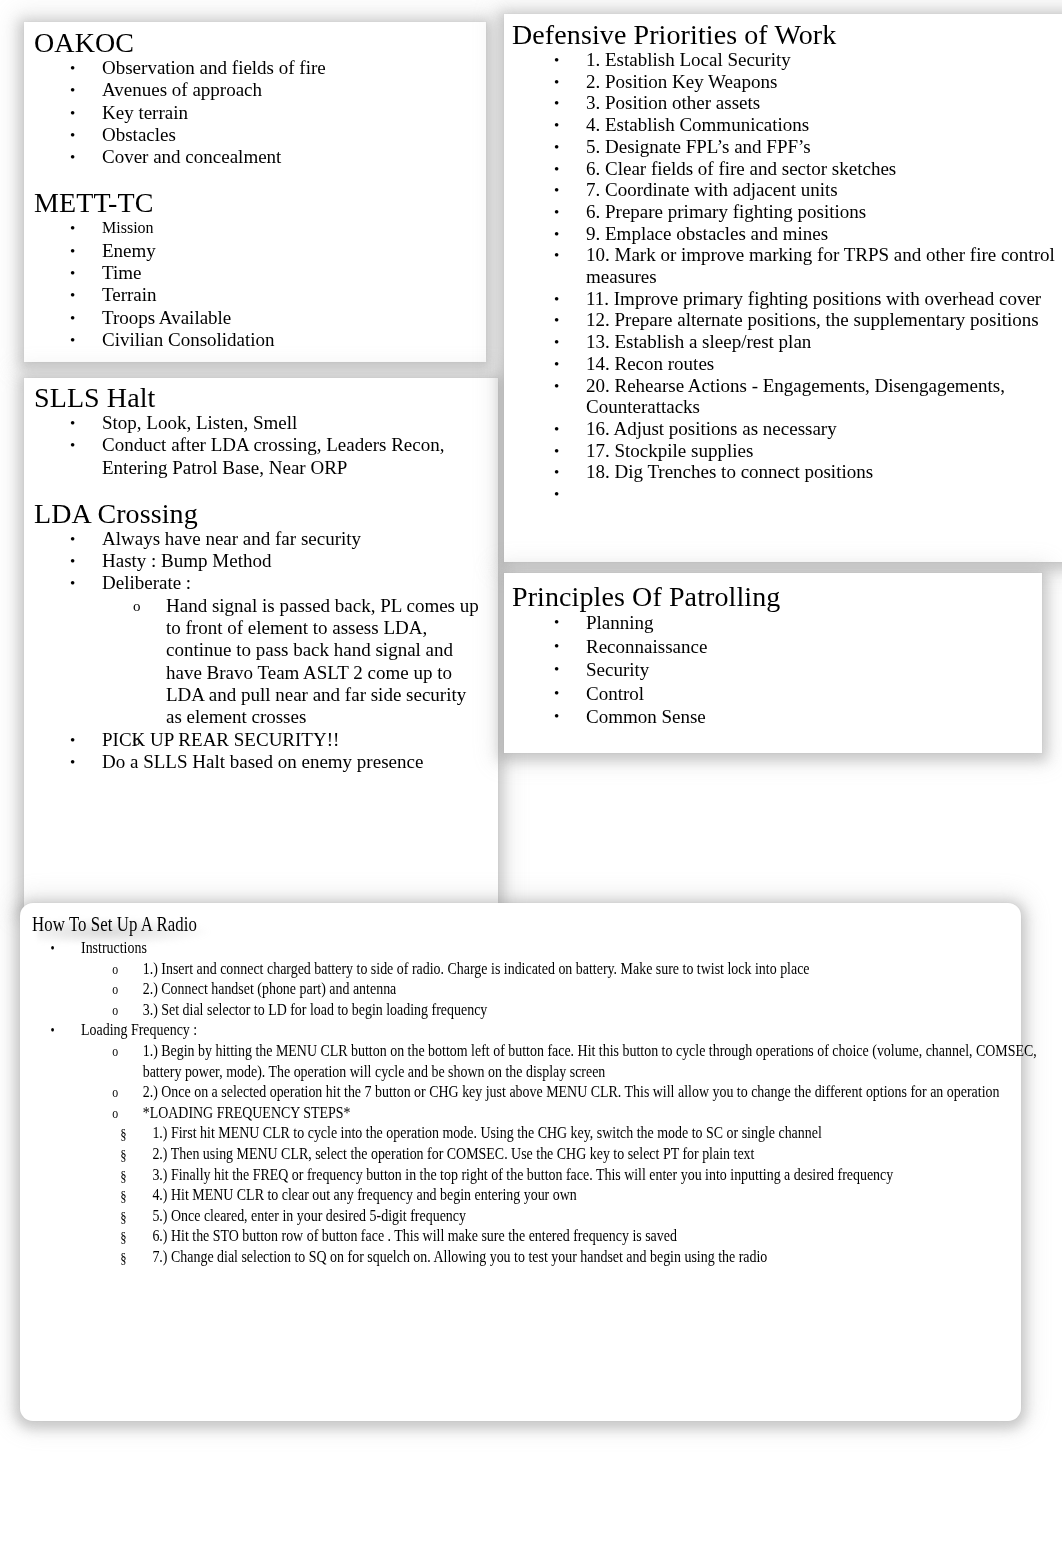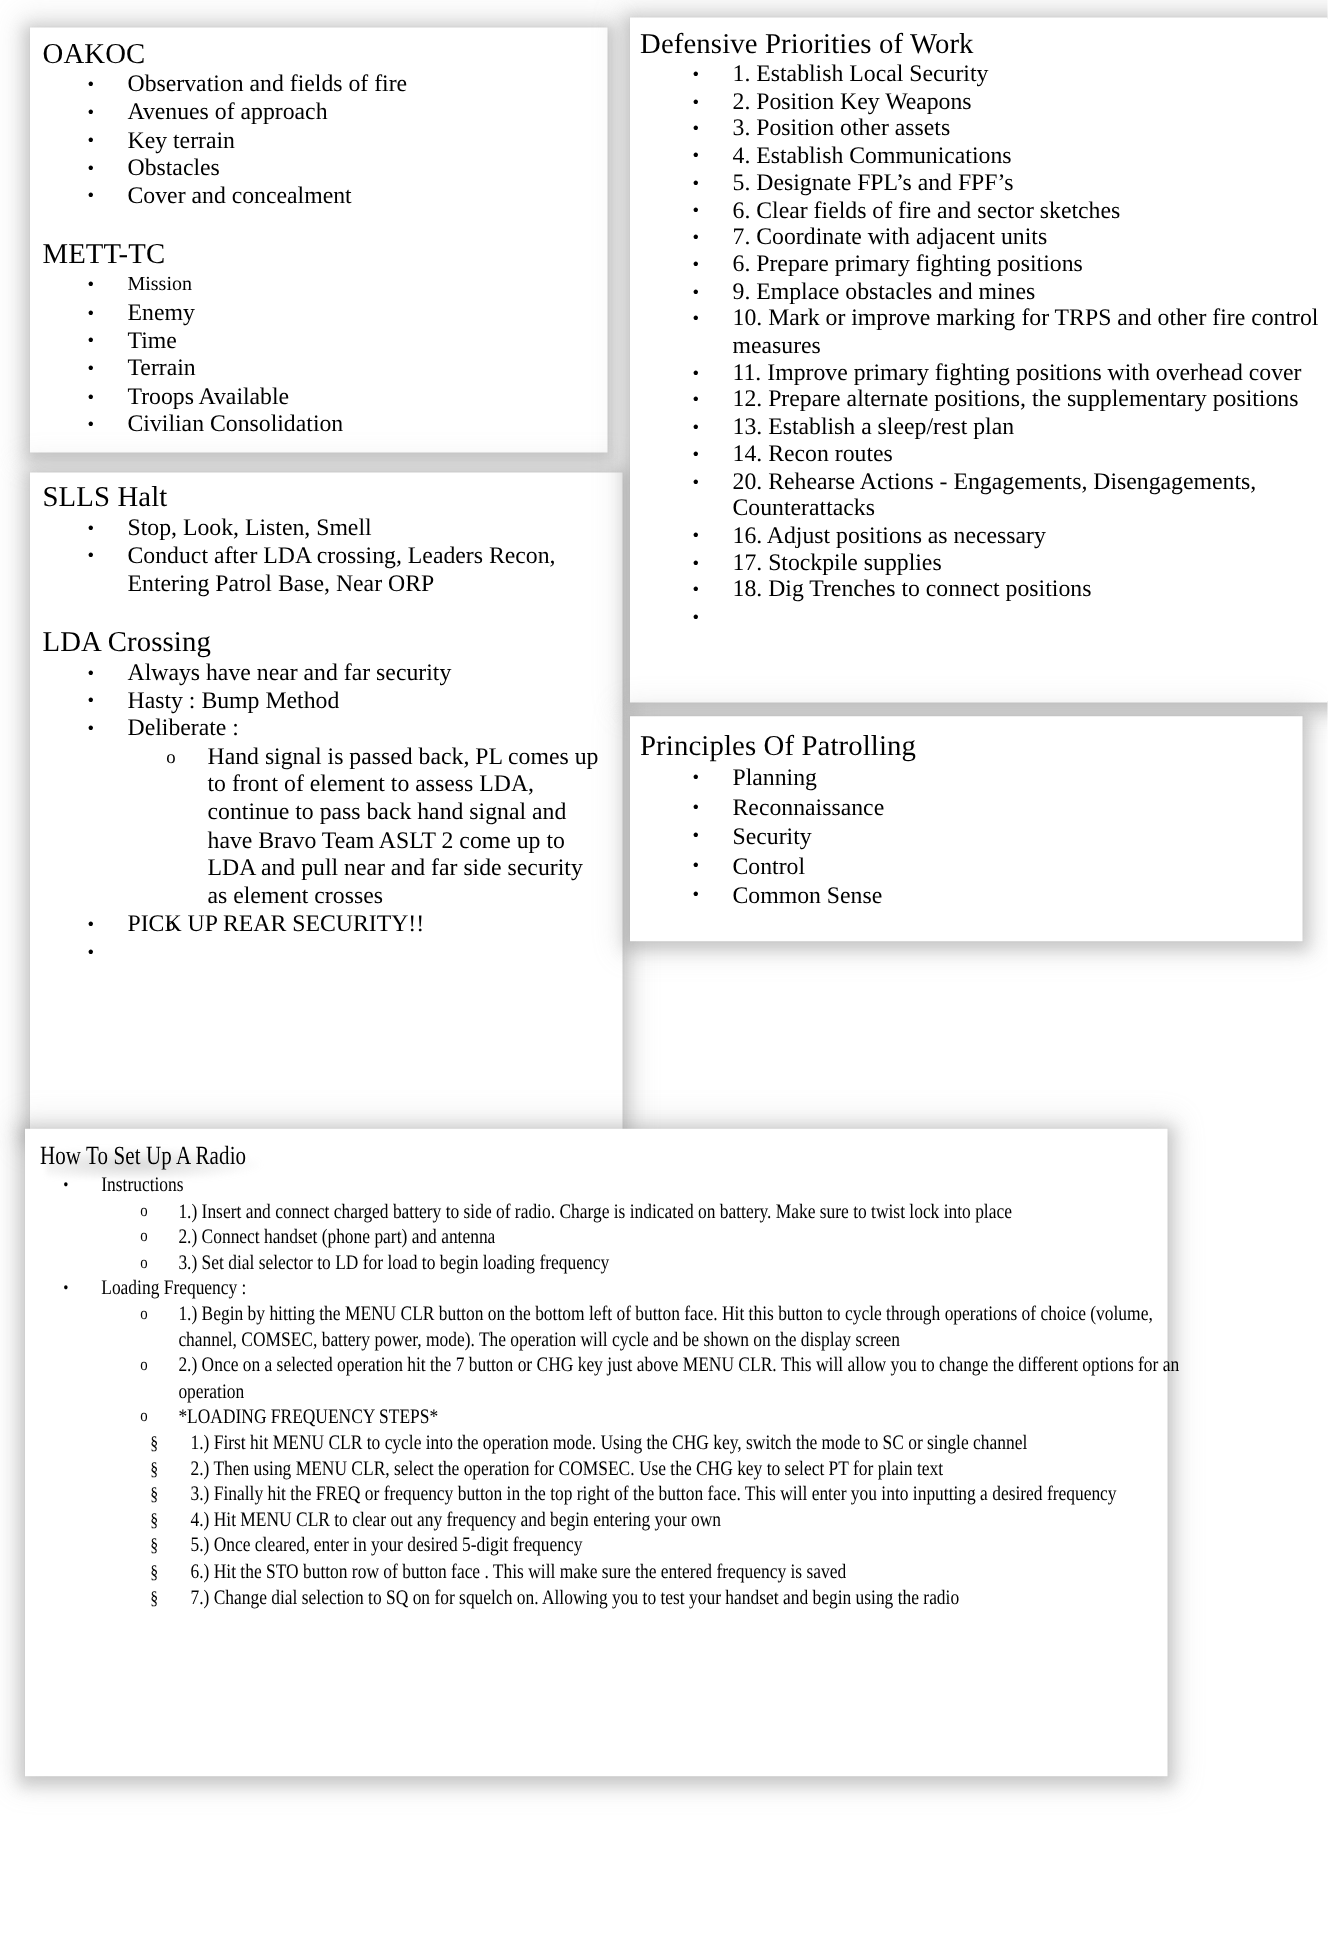--- a/index.html
+++ b/index.html
@@ -29,21 +29,21 @@
     background: #ffffff;
     box-shadow:
       0 0 0 1px rgba(0,0,0,0.012),
       0 3px 11px 5px rgba(120,120,120,0.30),
       0 0 22px 9px rgba(150,150,150,0.20);
     box-sizing: border-box;
   }
 
   
   .sec-title {
-    font-size: 23px;
+    font-size: 28px;
     line-height: 26px;
     letter-spacing: 0.1px;
     margin: 0 0 1px 0;
     font-weight: normal;
     position: relative;
     display: inline-block;
   }
   .sec-title::after {
     content: "";
     position: absolute;
@@ -118,22 +118,23 @@
   }
   #panel-defensive {
     left: 504px; top: 14px; width: 582px; height: 548px;
     padding: 8px 12px 10px 8px;
   }
   #panel-patrolling {
     left: 504px; top: 573px; width: 538px; height: 180px;
     padding: 11px 12px 10px 8px;
   }
   #panel-radio {
-    left: 20px; top: 903px; width: 914px; height: 518px;
+    left: 20px; top: 903px; width: 1001px; height: 518px;
     padding: 8px 12px 10px 12px;
+    border-radius: 13px;
   }
 
   
   #panel-defensive ul.lvl1 > li { padding-left: 74px; }
   #panel-defensive ul.lvl1 > li > .mk { left: 42px; }
   #panel-patrolling ul.lvl1 > li { padding-left: 74px; }
   #panel-patrolling ul.lvl1 > li > .mk { left: 42px; }
   #panel-patrolling ul.lvl1 > li { line-height: 23.5px; font-size: 19px; }
 
   
@@ -206,21 +207,21 @@
       <li><span class="mk">•</span><span>Always have near and far security</span></li>
       <li><span class="mk">•</span><span>Hasty : Bump Method</span></li>
       <li><span class="mk">•</span><span>Deliberate :</span></li>
     </ul>
     <ul class="lvl2" style="margin-left:68px;">
       <li><span class="mk">o</span><span>Hand signal is passed back, PL comes up to front of element to assess LDA, continue to pass back hand signal and have Bravo Team ASLT 2 come up to LDA and pull near and far side security as element crosses</span></li>
       <li><span class="mk">o</span></li>
     </ul>
     <ul class="lvl1">
       <li><span class="mk">•</span><span>PICK UP REAR SECURITY!!</span></li>
-      <li><span class="mk">•</span></li>
+      <li><span class="mk">•</span><span>Do a SLLS Halt based on enemy presence</span></li>
     </ul>
   </div>
 
   <div class="panel" id="panel-defensive">
     <div class="sec-title">Defensive Priorities of Work</div>
     <ul class="lvl1">
       <li><span class="mk">•</span><span>1. Establish Local Security</span></li>
       <li><span class="mk">•</span><span>2. Position Key Weapons</span></li>
       <li><span class="mk">•</span><span>3. Position other assets</span></li>
       <li><span class="mk">•</span><span>4. Establish Communications</span></li>

